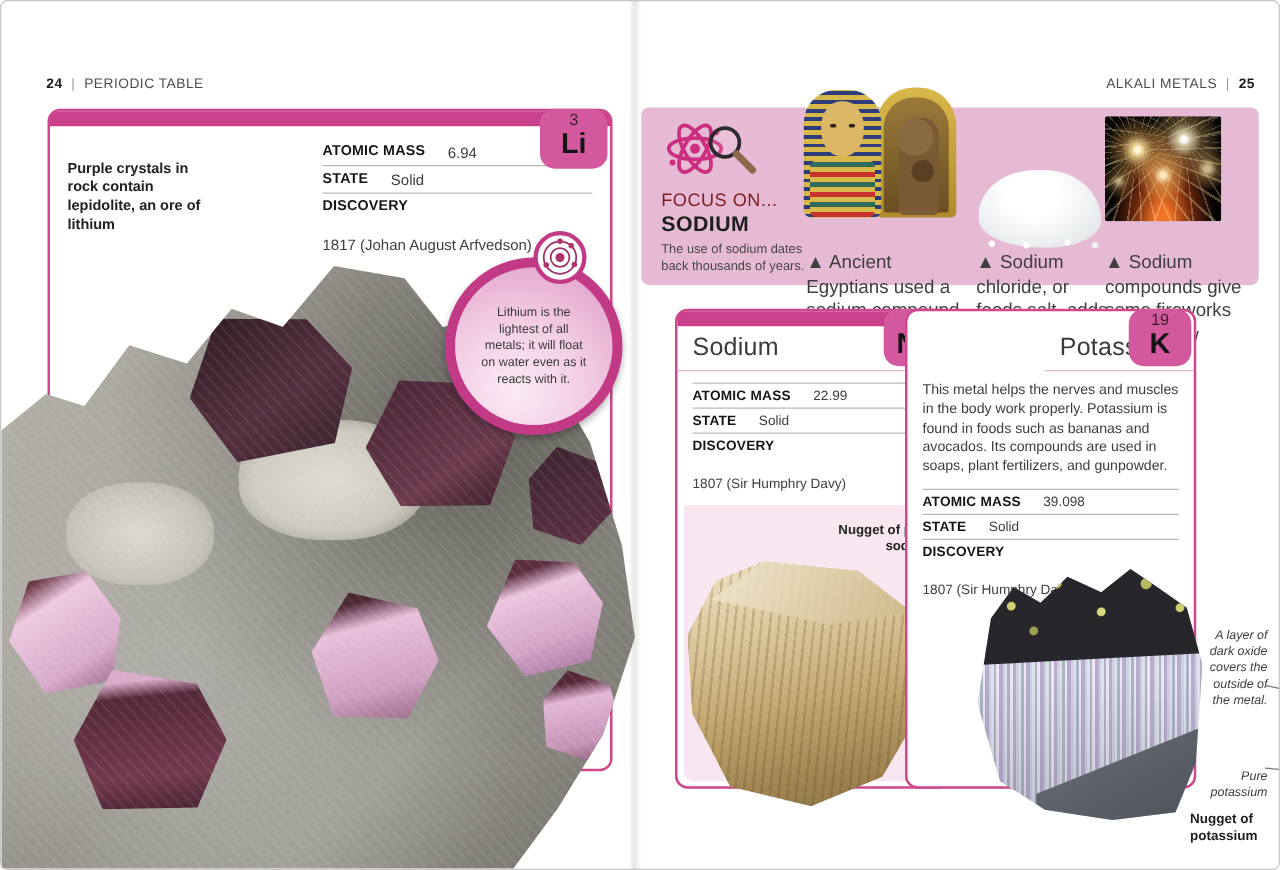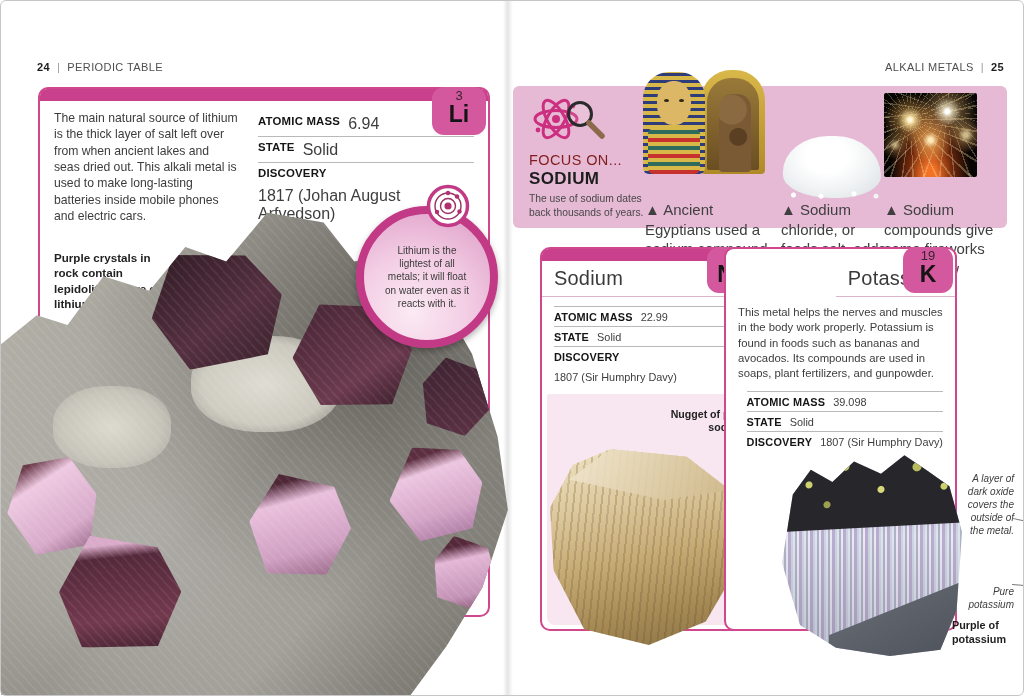--- a/index.html
+++ b/index.html
@@ -26,24 +26,24 @@
   .el-num{font-size:13px;color:#38232e;margin-top:2px;line-height:1.1;}
   .el-sym{font-size:23px;font-weight:bold;color:#141414;line-height:1;}
   .card-title{font-size:24px;font-weight:400;color:#3a3a3a;margin:0;padding:7px 14px 6px;
               border-bottom:1px solid #dcb4cd;letter-spacing:.2px;}
   .card-sm .card-title{font-size:20px;padding:6px 12px 6px;}
   .para{font-size:12.2px;line-height:1.34;margin:9px 14px 0;color:#3c3c3c;}
   .card-sm .para{font-size:11.3px;line-height:1.36;margin:8px 12px 0;}
 
   .facts{margin:10px 14px 0;}
   .card-sm .facts{margin:9px 12px 0;border-top:1px solid #b9b9b9;}
-  .fact-row{display:flex;flex-wrap:wrap;gap:8px;padding:4px 0 3px;border-bottom:1px solid #b9b9b9;}
+  .fact-row{display:flex;flex-wrap:wrap;gap:18px;padding:4px 0 3px;border-bottom:1px solid #b9b9b9;}
   .fact-row:last-child{border-bottom:none;}
   .fact-label{font-weight:bold;font-size:11.4px;color:#151515;letter-spacing:.2px;white-space:nowrap;}
-  .fact-value{font-size:16px;color:#3e3e3e;}
+  .fact-value{font-size:12px;color:#3e3e3e;}
   .card-sm .fact-label,.card-sm .fact-value{font-size:10.9px;}
 
   
   .li-card{left:38px;top:87px;width:448px;height:526px;}
   .li-body{display:flex;}
   .li-left{width:212px;flex:none;}
   .li-right{flex:1;margin-right:0;}
   .li-right .facts{margin:10px 14px 0 6px;}
   .rock-cap{font-weight:bold;font-size:11.6px;line-height:1.3;color:#222;margin:26px 0 0 14px;width:118px;}
 
@@ -195,21 +195,20 @@
 </div>
 
 <section class="card li-card">
   <div class="card-bar"></div>
   <div class="el-badge">
     <div class="el-num">3</div>
     <div class="el-sym">Li</div>
   </div>
   <div class="li-body">
     <div class="li-left">
-      <p class="para">The main natural source of lithium is the thick layer of salt left over from when ancient lakes and seas dried out. This alkali metal is used to make long-lasting batteries inside mobile phones and electric cars.</p>
       <p class="rock-cap">Purple crystals in rock contain lepidolite, an ore of lithium</p>
     </div>
     <div class="li-right">
       <div class="facts">
         <div class="fact-row">
           <span class="fact-label">ATOMIC MASS</span>
           <span class="fact-value">6.94</span>
         </div>
         <div class="fact-row">
           <span class="fact-label">STATE</span>
@@ -339,21 +338,21 @@
     <div class="fact-row">
       <span class="fact-label">DISCOVERY</span>
       <span class="fact-value">1807 (Sir Humphry Davy)</span>
     </div>
   </div>
   <div class="photo-zone">
     <p class="pz-cap pz-it pz-oxide">A layer of dark oxide covers the outside of the metal.</p>
     <div class="pz-line pz-l1"></div>
     <p class="pz-cap pz-it pz-pure">Pure potassium</p>
     <div class="pz-line pz-l2"></div>
-    <p class="pz-cap pz-bold">Purple of potassium</p>
+    <p class="pz-cap pz-bold">Nugget of potassium</p>
   </div>
   <div class="k-nugget">
     <div class="k-mid"></div>
     <div class="k-top"></div>
     <div class="k-low"></div>
   </div>
 </section>
 
 <div class="frame"></div>
 

